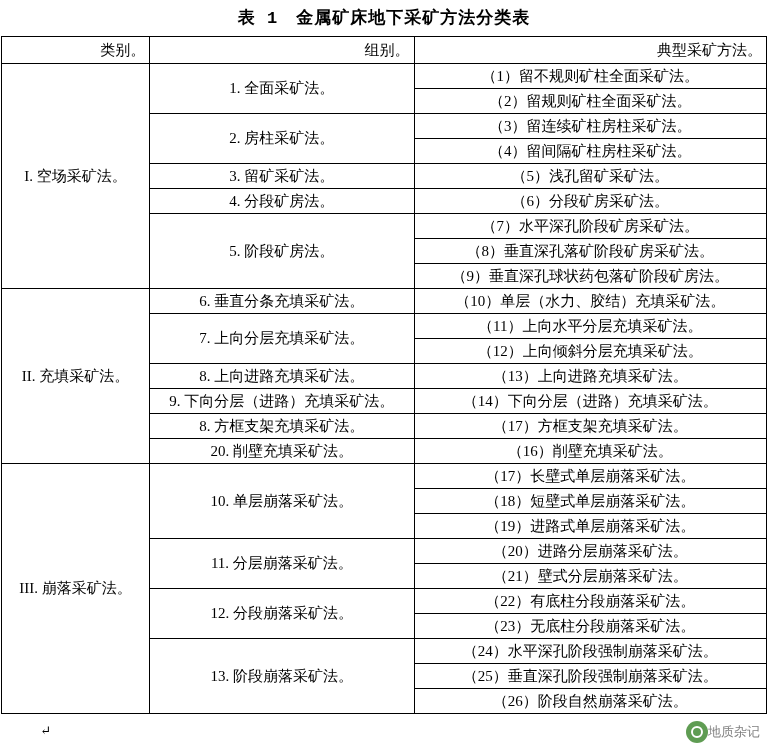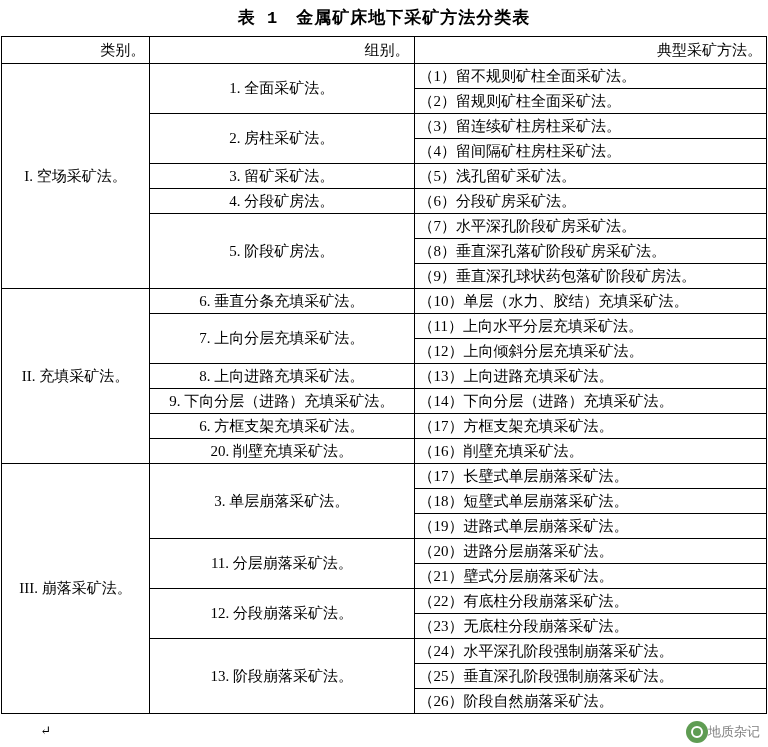--- a/index.html
+++ b/index.html
@@ -53,21 +53,21 @@
   td.cat-cell {
     text-align: center;
     font-size: 15px;
   }
   td.group-cell {
     text-align: center;
     padding-left: 26px;
     font-size: 15px;
   }
   td.method-cell {
-    text-align: left;
+    text-align: center;
     padding-left: 22px;
     font-size: 15px;
     height: 25px;
   }
   .col-cat { width: 148px; }
   .col-group { width: 264px; }
   .col-method { width: 352px; }
   #watermark {
     position: absolute;
     right: 8px;
@@ -178,31 +178,31 @@
       </tr>
       <tr>
         <td class="group-cell">8. 上向进路充填采矿法。</td>
         <td class="method-cell">（13）上向进路充填采矿法。</td>
       </tr>
       <tr>
         <td class="group-cell">9. 下向分层（进路）充填采矿法。</td>
         <td class="method-cell">（14）下向分层（进路）充填采矿法。</td>
       </tr>
       <tr>
-        <td class="group-cell">6. 方框支架充填采矿法。</td>
+        <td class="group-cell">8. 方框支架充填采矿法。</td>
         <td class="method-cell">（17）方框支架充填采矿法。</td>
       </tr>
       <tr>
         <td class="group-cell">20. 削壁充填采矿法。</td>
         <td class="method-cell">（16）削壁充填采矿法。</td>
       </tr>
 
       <tr>
         <td class="cat-cell" rowspan="10">III. 崩落采矿法。</td>
-        <td class="group-cell" rowspan="3">3. 单层崩落采矿法。</td>
+        <td class="group-cell" rowspan="3">10. 单层崩落采矿法。</td>
         <td class="method-cell">（17）长壁式单层崩落采矿法。</td>
       </tr>
       <tr>
         <td class="method-cell">（18）短壁式单层崩落采矿法。</td>
       </tr>
       <tr>
         <td class="method-cell">（19）进路式单层崩落采矿法。</td>
       </tr>
       <tr>
         <td class="group-cell" rowspan="2">11. 分层崩落采矿法。</td>

